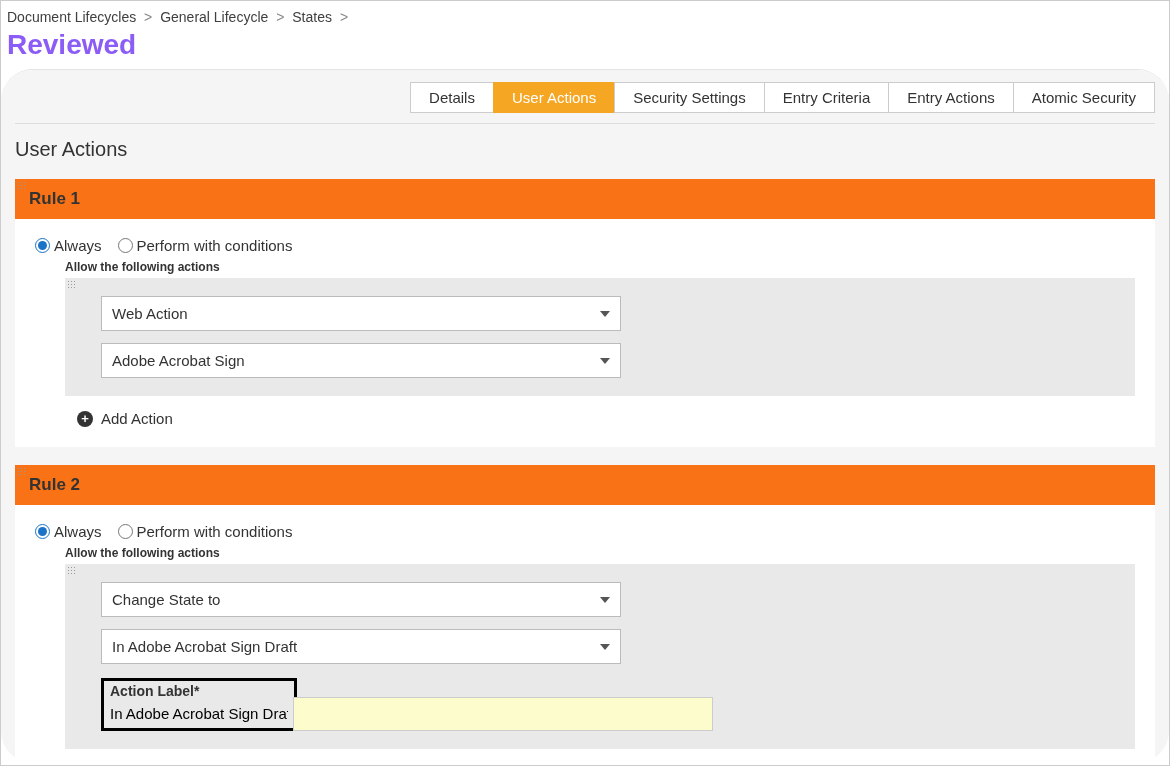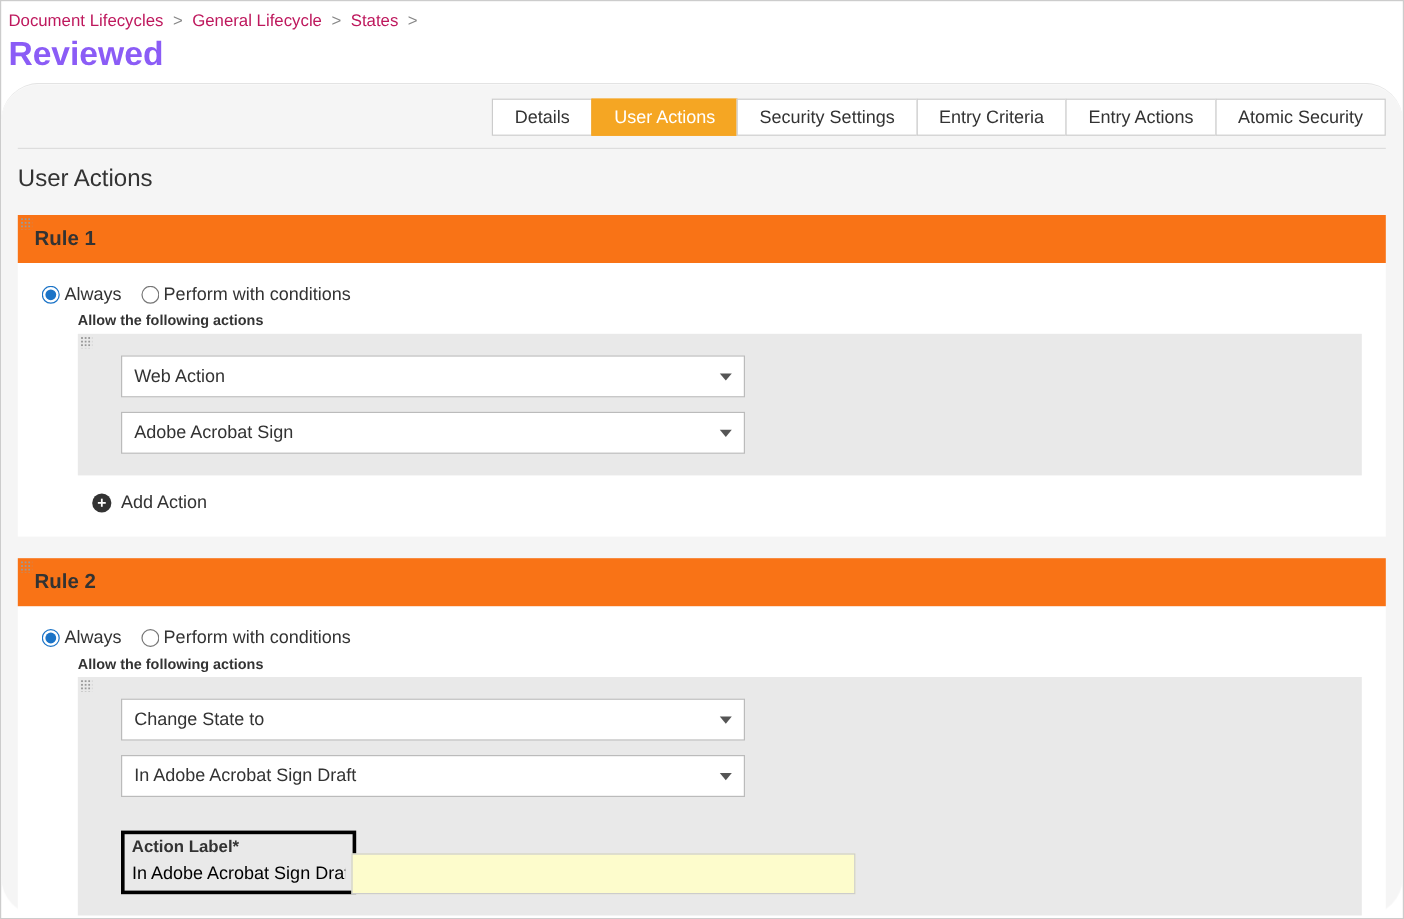--- a/index.html
+++ b/index.html
@@ -10,21 +10,21 @@
     background: #fff;
     width: 1170px;
     height: 766px;
     border: 1px solid #ccc;
     overflow: hidden;
   }
   .breadcrumb {
     padding: 8px 6px 4px 6px;
     font-size: 14px;
   }
-  .breadcrumb a { color: #be185d; text-decoration: none; cursor: pointer; }
+  .breadcrumb a { color: #404040; text-decoration: none; cursor: pointer; }
   .breadcrumb .sep { color: #888; margin: 0 4px; }
   .page-title {
     font-size: 28px;
     font-weight: 700;
     padding: 0 6px 8px 6px;
     color: #8b5cf6;
   }
   .main {
     background: #f5f5f5;
     border-top: 1px solid #e3e3e3;
@@ -116,21 +116,21 @@
     cursor: pointer;
     margin-bottom: 12px;
   }
   .select:last-of-type { margin-bottom: 0; }
   .caret {
     width: 0; height: 0;
     border-left: 5px solid transparent;
     border-right: 5px solid transparent;
     border-top: 6px solid #555;
   }
-  .label-group { margin-top: 16px; }
+  .label-group { margin-top: 2px; }
   .label-group.highlighted {
     border: 3px solid #000;
     display: inline-block;
     padding: 0;
     vertical-align: top;
   }
   .field-label {
     font-weight: bold;
     font-size: 14px;
     padding: 4px 6px 2px 6px;

